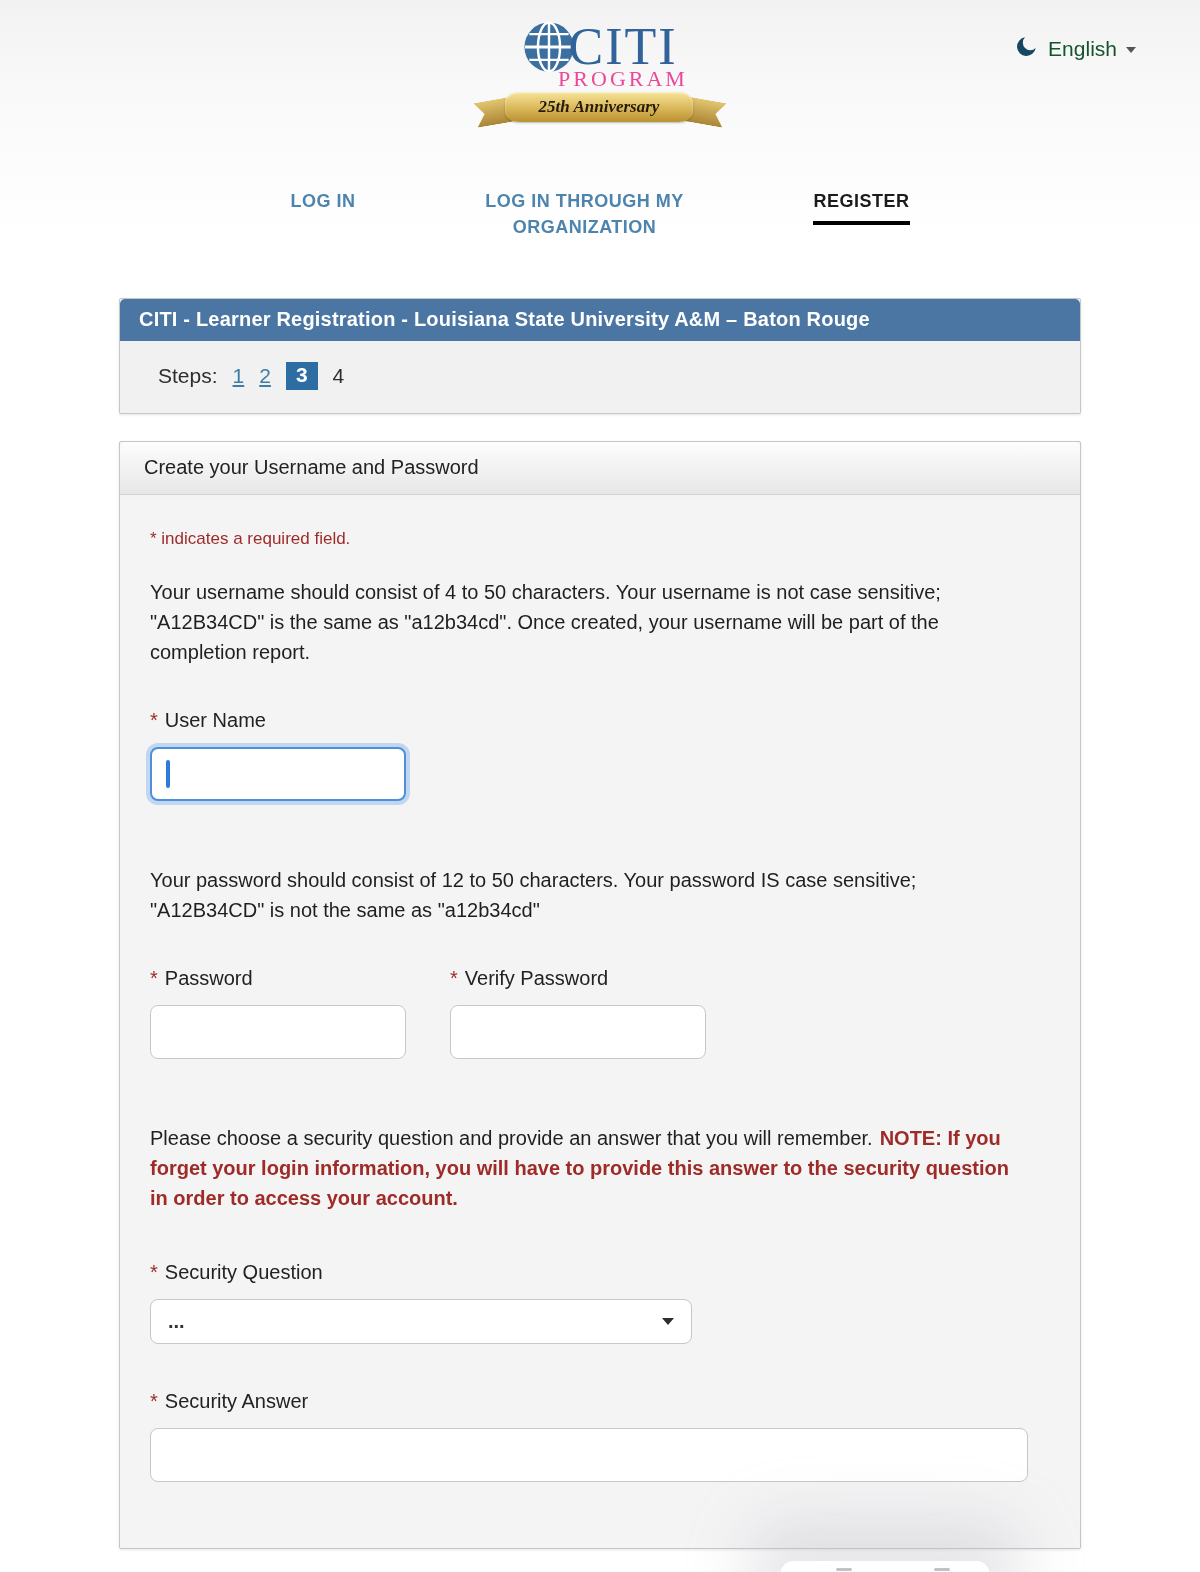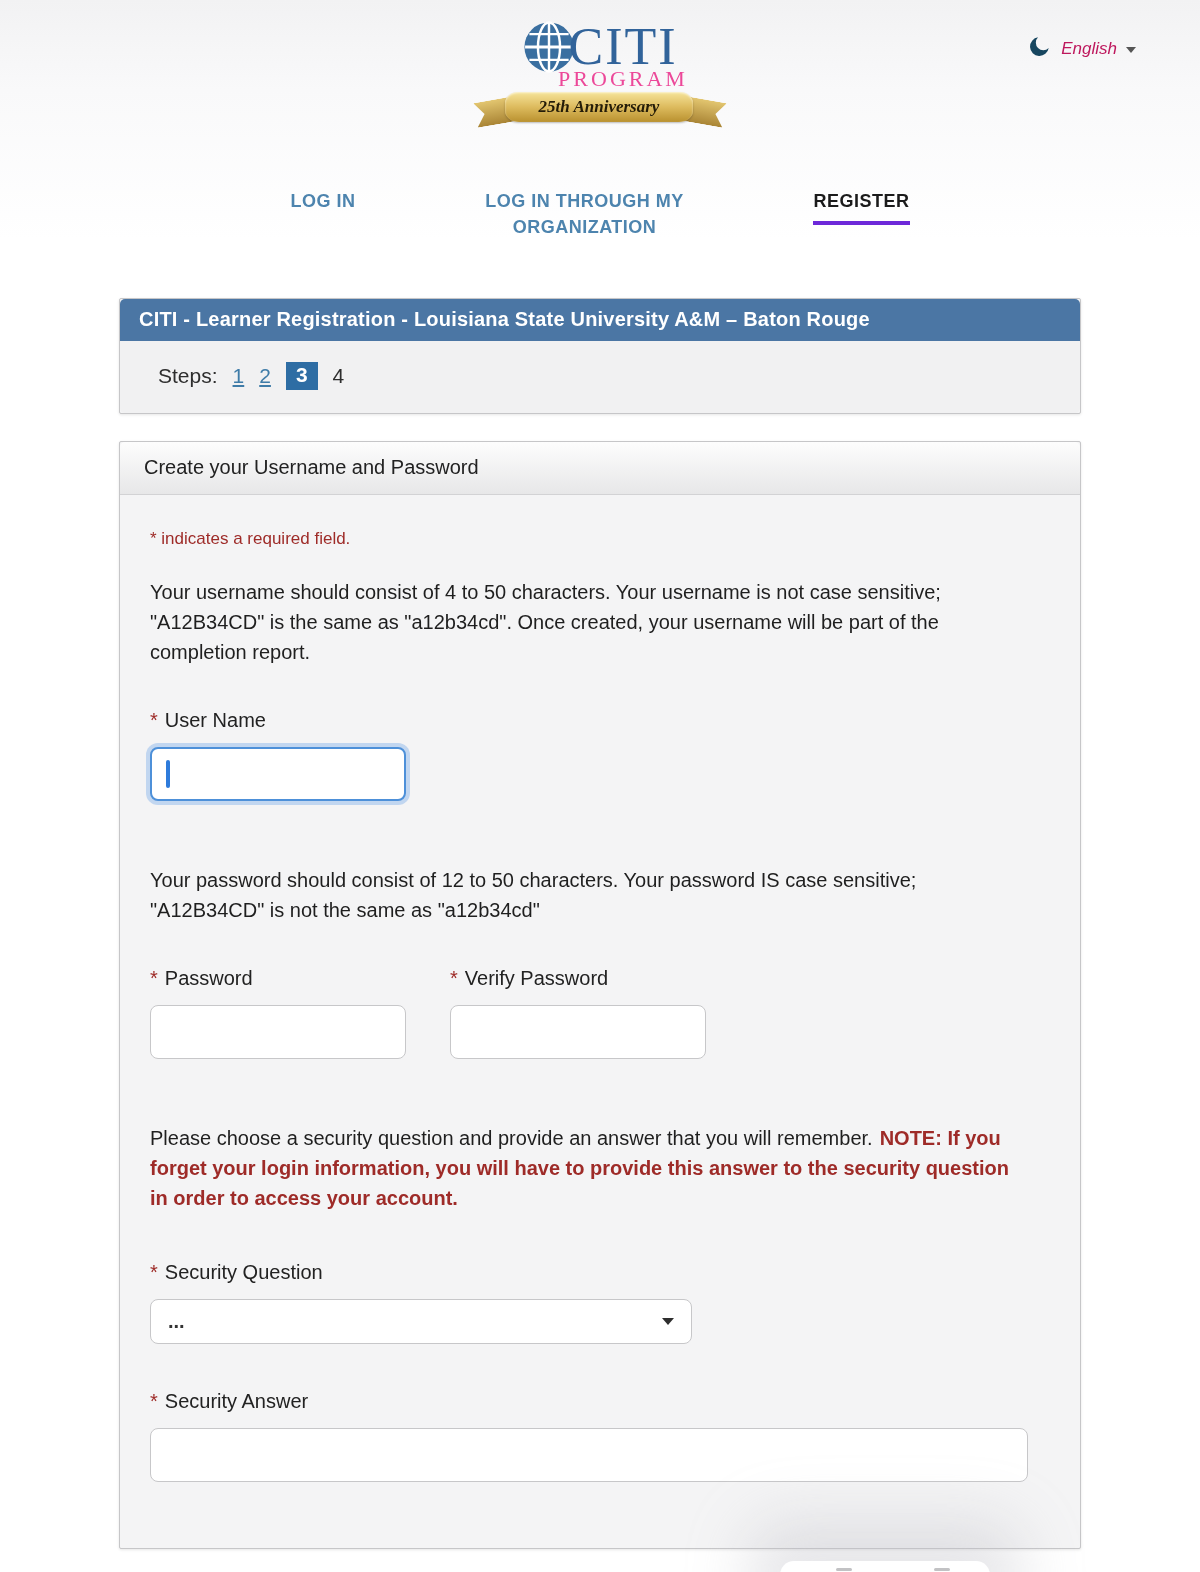--- a/index.html
+++ b/index.html
@@ -34,31 +34,31 @@
   .tr { right:-6px; transform:rotate(10deg); clip-path:polygon(0 0,100% 0,84% 50%,100% 100%,0 100%); }
   .ribbon-body {
     position:absolute; left:24px; right:26px; top:2px; height:30px;
     background:linear-gradient(180deg,#f6e49a 0%,#ddbb5e 50%,#b9912f 100%);
     border-radius:14px / 11px;
     display:flex; align-items:center; justify-content:center;
     font-family:"Liberation Serif", serif; font-style:italic; font-weight:bold;
     font-size:17px; color:#241c08; box-shadow:0 1px 2px rgba(0,0,0,.25), inset 0 1px 2px rgba(255,255,255,.6);
   }
   .lang { position:absolute; right:64px; top:34px; display:flex; align-items:center; gap:9px; cursor:pointer; }
-  .lang-label { font-size:17px; color:#be185d;font-style:italic; }
+  .lang-label { font-size:21px; color:#14532d; }
   .caret-down { width:0; height:0; border-left:5px solid transparent; border-right:5px solid transparent; border-top:6px solid #555; margin-top:3px; }
 
   
   .auth-nav { display:flex; justify-content:center; align-items:flex-start; gap:104px; margin-top:40px; }
   .nav-item {
     font-size:18px; font-weight:bold; color:#4d84ae; letter-spacing:.5px;
     text-align:center; cursor:pointer; line-height:26px;
   }
   .nav-item.org { max-width:250px; }
-  .nav-item.active { color:#1b1b1b; border-bottom:4px solid #6d28d9; padding-bottom:7px; }
+  .nav-item.active { color:#1b1b1b; border-bottom:4px solid #000000; padding-bottom:7px; }
 
   
   .panels { margin-top:58px; }
   .panel { border:1px solid #c6c6c8; border-radius:2px; box-shadow:0 1px 3px rgba(0,0,0,.10); background:#f4f4f5; }
   .steps-panel { margin-bottom:27px; }
   .panel-titlebar {
     background:#4b76a4; color:#ffffff; font-weight:bold; font-size:20px;
     padding:9px 19px 10px; border-radius:5px 5px 0 0; letter-spacing:.2px;
   }
   .steps-row {

